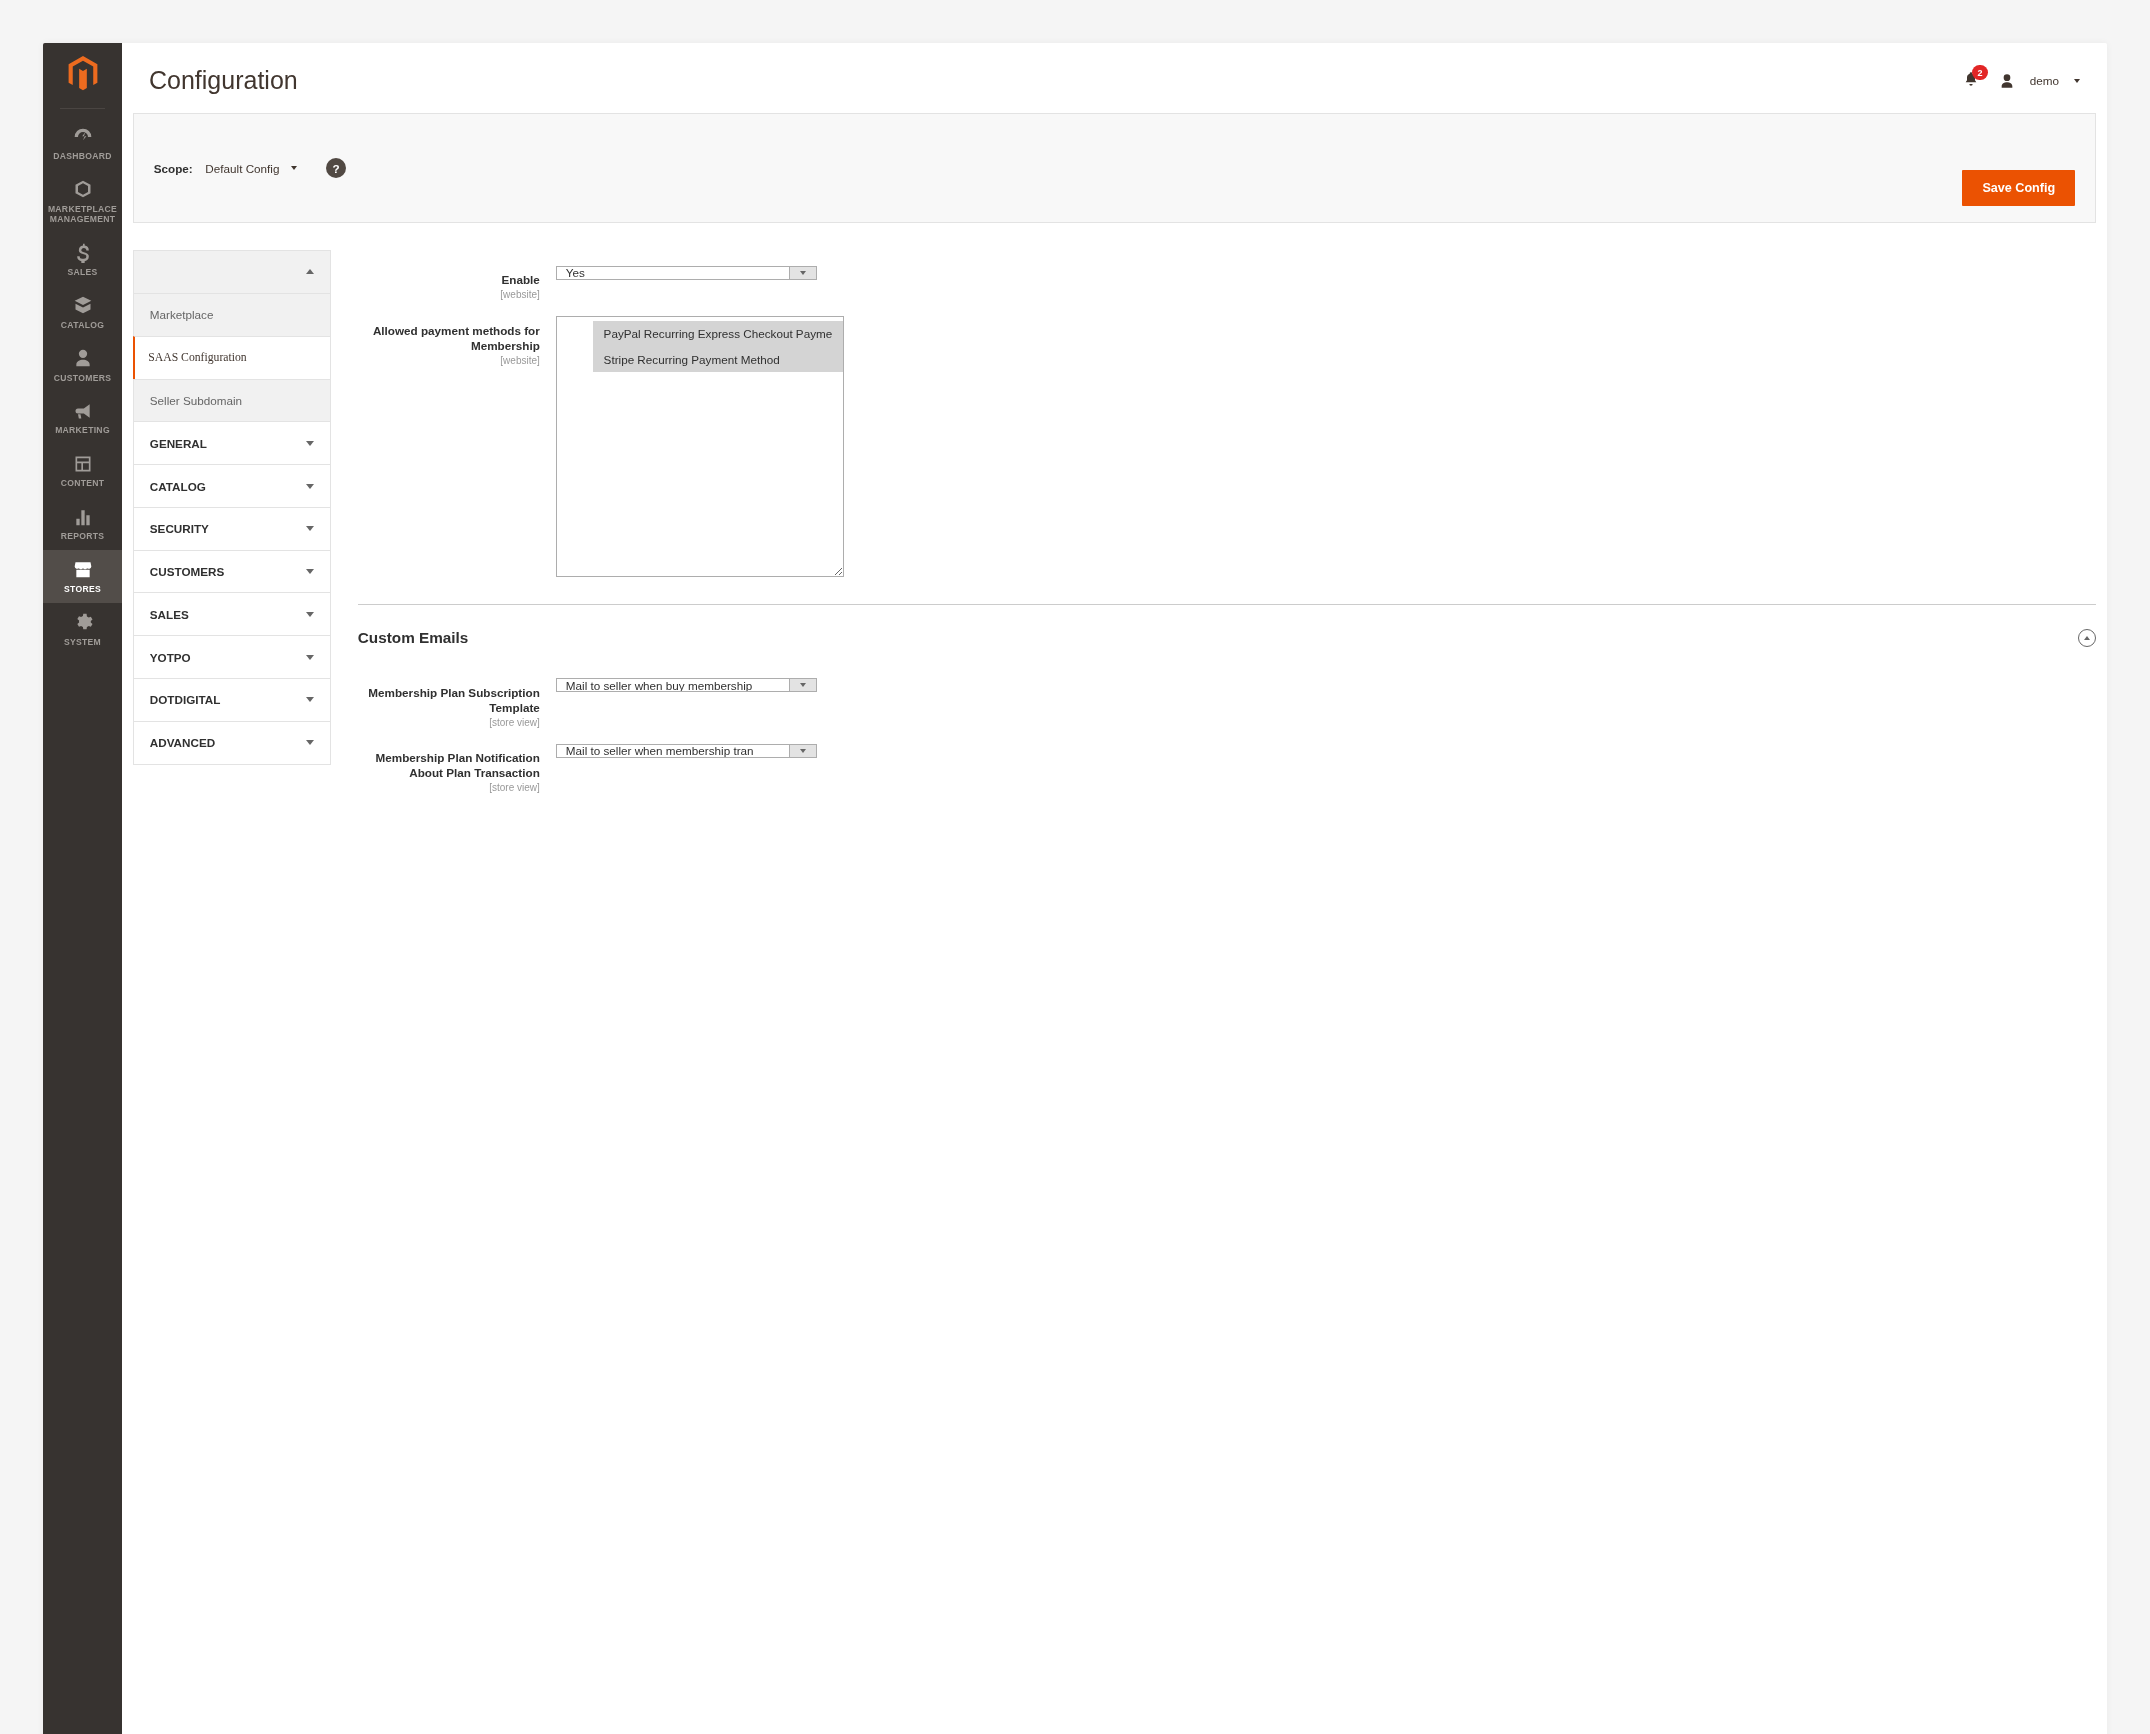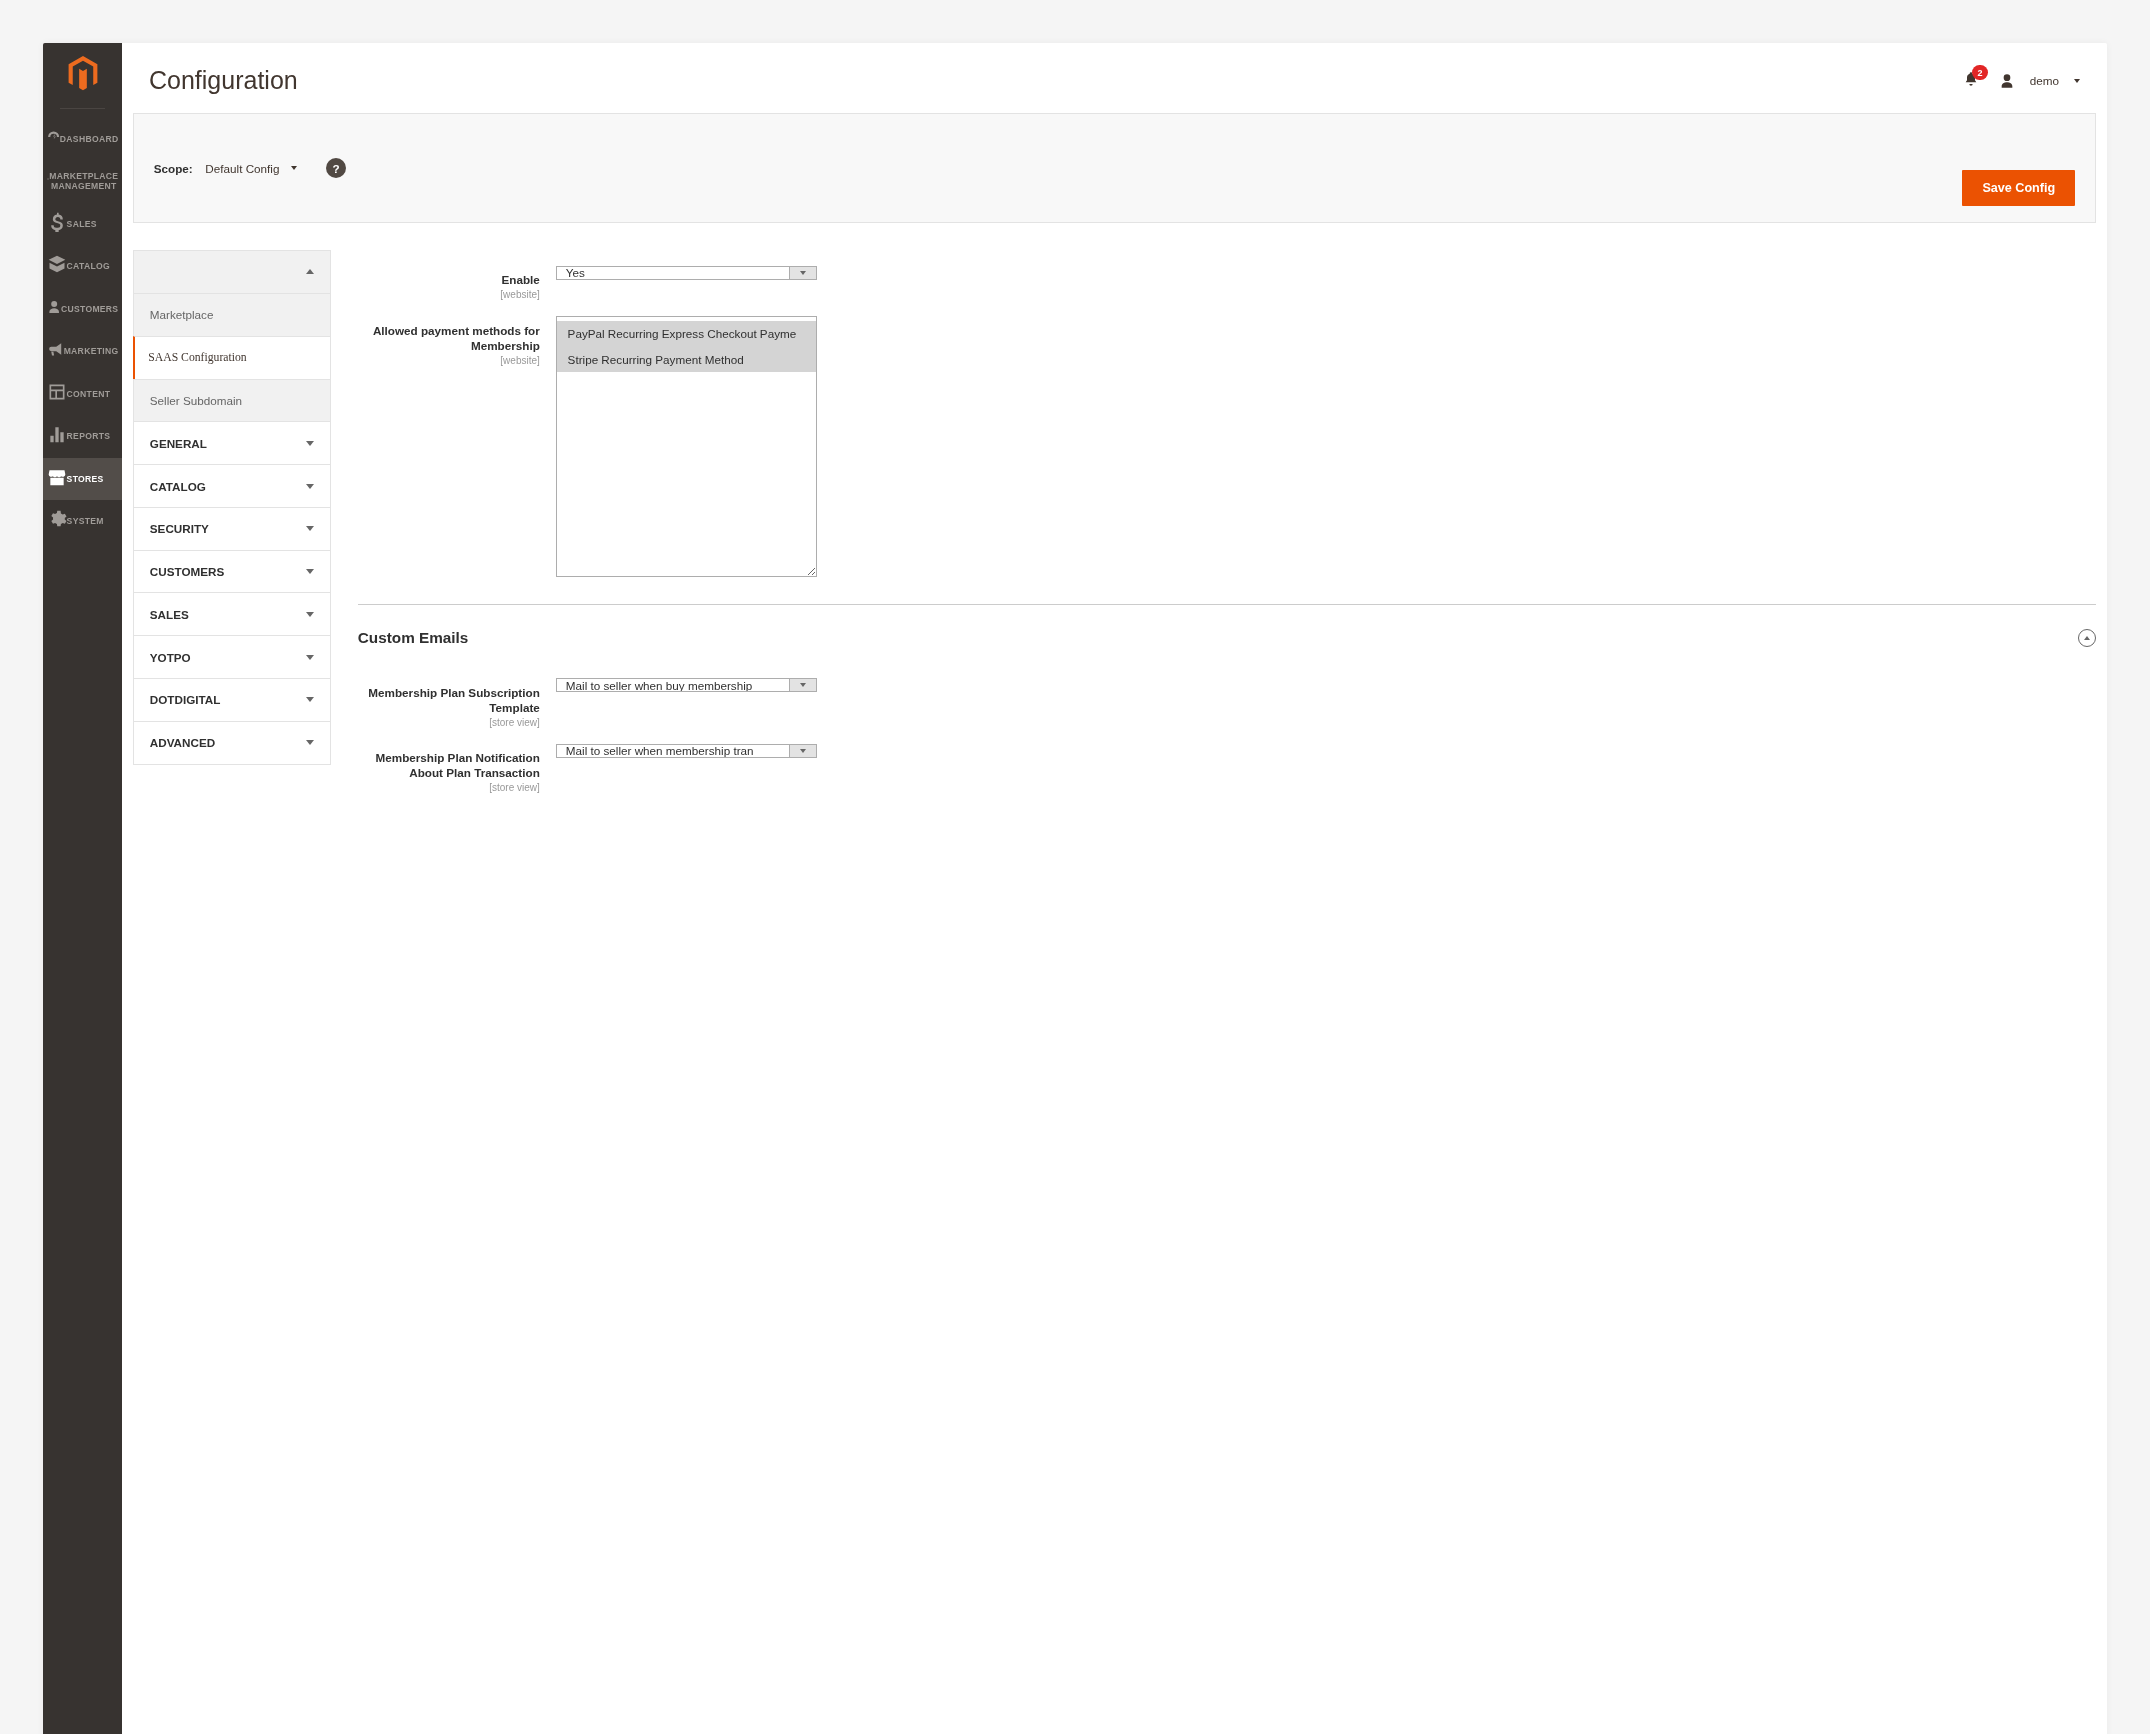--- a/index.html
+++ b/index.html
@@ -5,21 +5,21 @@
 * { box-sizing: border-box; margin: 0; padding: 0; }
 body { font-family: 'Helvetica Neue', Arial, sans-serif; background: #f5f5f5; color: #333; }
 
 .app { display: flex; min-height: 100vh; background: #fff; margin: 43px; border-radius: 1.8px; box-shadow: 0 0 7.2px rgba(0,0,0,0.05); overflow: hidden; }
 
 
 .sidebar { width: 79px; background: #373330; display: flex; flex-direction: column; align-items: center; padding-top: 12.6px; flex-shrink: 0; }
 .logo { width: 32px; height: 36px; margin-bottom: 16px; }
 .logo svg { fill: #ed6b1f; }
 .sidebar hr { width: 45px; border: none; border-top: 0.9px solid #4a4542; margin-bottom: 9px; }
-.nav-item { width: 100%; display: flex; flex-direction: row; align-items: center; padding: 9px 3.6px; color: #a09c98; font-size: 8.6px; font-weight: 600; letter-spacing: 0.3px; cursor: pointer; text-align: center; line-height: 1.2; }
+.nav-item { width: 100%; display: flex; flex-direction: column; align-items: center; padding: 9px 3.6px; color: #a09c98; font-size: 8.6px; font-weight: 600; letter-spacing: 0.3px; cursor: pointer; text-align: center; line-height: 1.2; }
 .nav-item.active { background: #524d49; color: #fff; }
 .nav-item .icon { width: 20px; height: 20px; margin-bottom: 4.5px; fill: currentColor; }
 .nav-item span { display: block; }
 
 
 .main { flex: 1; display: flex; flex-direction: column; min-width: 0; }
 
 .page-header { display: flex; justify-content: space-between; align-items: center; padding: 23.4px 27px 18px; }
 .page-title { font-size: 25px; font-weight: 400; color: #41362f; }
 .header-right { display: flex; align-items: center; gap: 20px; }
@@ -60,21 +60,21 @@
 .form-label { width: 198px; text-align: right; padding-right: 16px; padding-top: 6.3px; flex-shrink: 0; }
 .form-label .lbl { font-size: 11.7px; font-weight: 600; color: #303030; display: block; line-height: 1.3; }
 .form-label .scope-hint { font-size: 10px; color: #999; display: block; margin-top: 1.8px; }
 .form-control { flex: 0 0 261px; }
 .select-wrap { display: flex; border: 0.9px solid #adadad; background: #fff; height: 14px; text-align: center; }
 .select-wrap .val { flex: 1; padding: 0 9px; display: flex; align-items: center; font-size: 11.7px; color: #303030; overflow: hidden; white-space: nowrap; text-overflow: ellipsis; }
 .select-wrap .drop { width: 27px; background: #e3e3e3; border-left: 0.9px solid #adadad; display: flex; align-items: center; justify-content: center; cursor: pointer; }
 .select-wrap .drop::after { content: ''; width: 0; height: 0; border-left: 3.6px solid transparent; border-right: 3.6px solid transparent; border-top: 4.5px solid #666; }
 .multi-select { border: 0.9px solid #adadad; background: #fff; min-height: 261px; resize: both; overflow: auto; padding: 3.6px 0; position: relative; }
 .multi-option { padding: 6.3px 10.8px; font-size: 11.7px; color: #303030; cursor: pointer; white-space: nowrap; overflow: hidden; text-overflow: ellipsis; }
-.multi-option.selected { background: #d4d4d4; }
+.multi-option.selected { background: #d4d4d4; margin-left: 36px; }
 .divider { border: none; border-top: 0.9px solid #ccc; margin: 27px 0 20px; }
 </style>
 </head>
 <body>
 
 <div class="app">
 
   <nav class="sidebar">
     <div class="logo">
       <svg viewBox="0 0 100 110">

